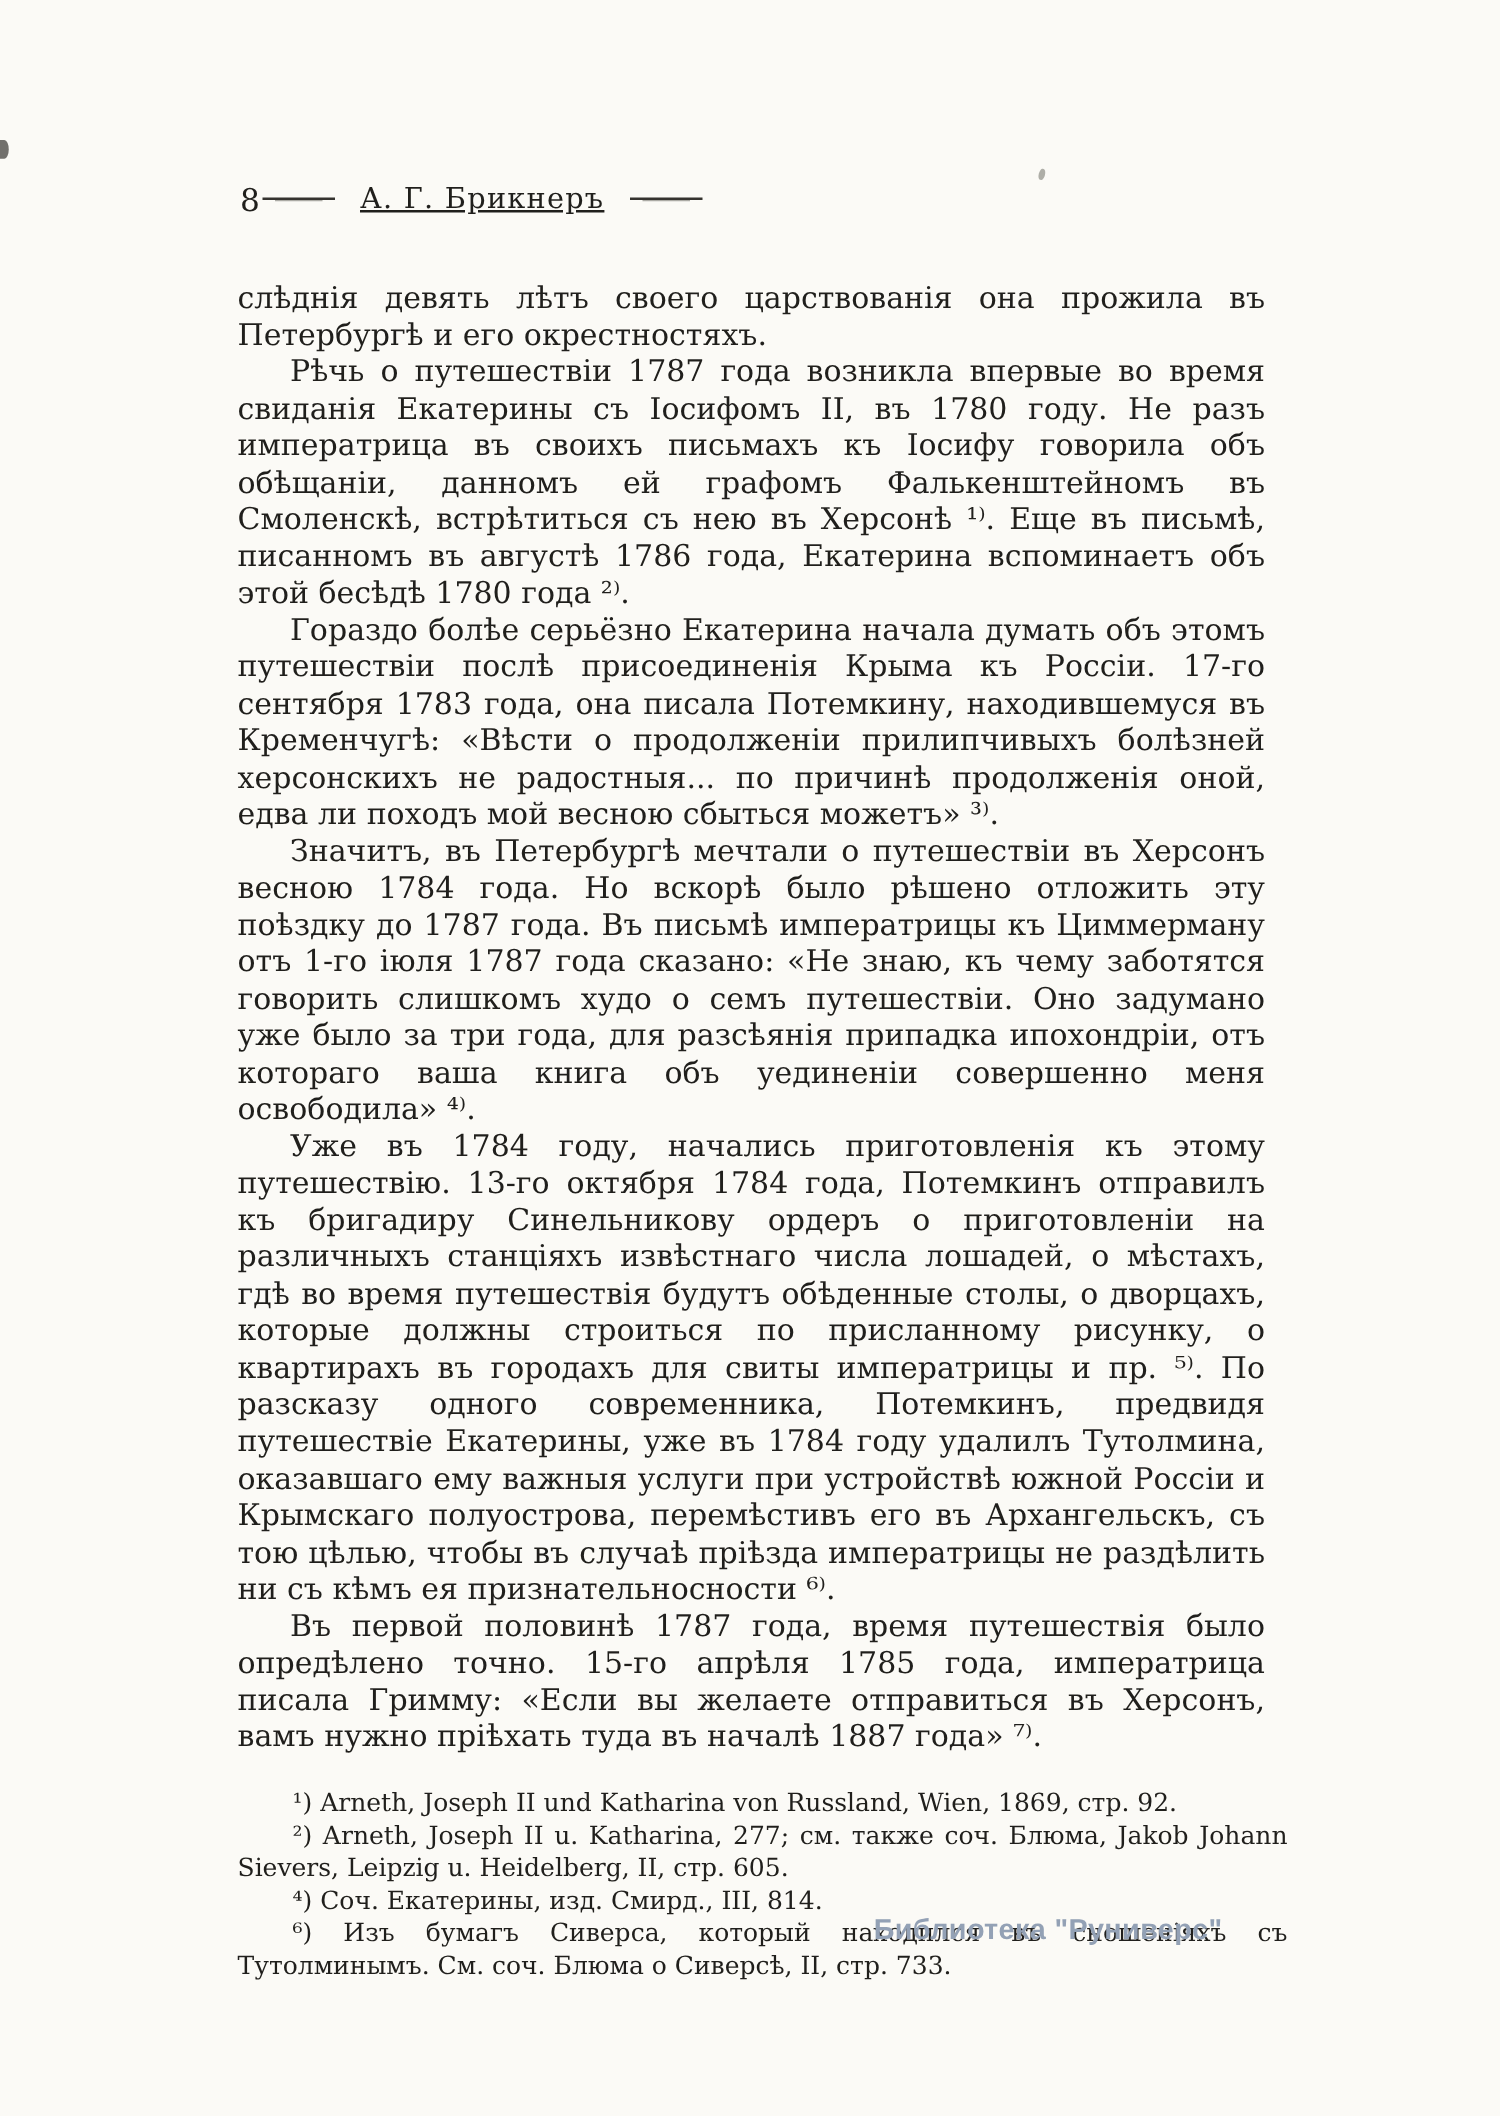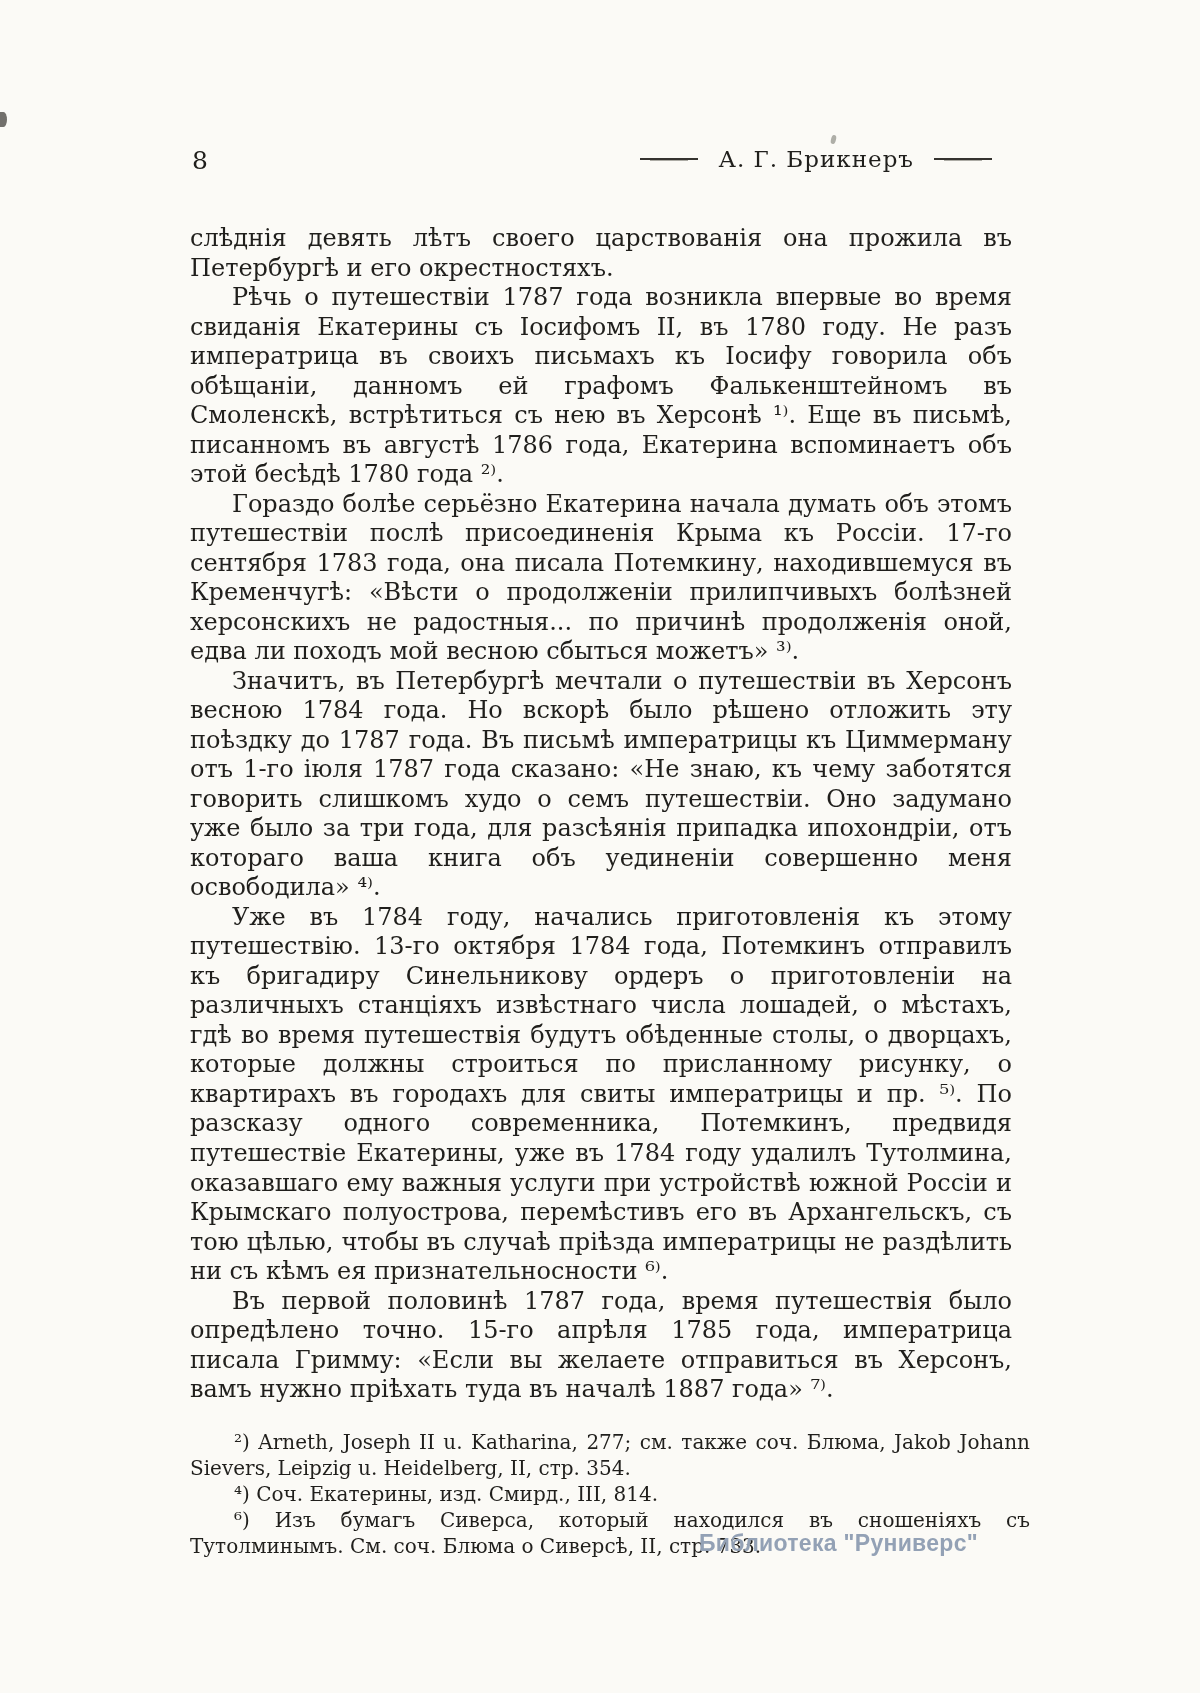--- a/index.html
+++ b/index.html
@@ -36,24 +36,25 @@
     height: 34px;
     margin-bottom: 16px;
   }
   .page-number {
     position: absolute;
     left: 2px; top: 0;
     font-size: 25px;
   }
   .running-title-wrap {
     position: absolute;
-    left: 0; right: 0; top: 0;
+    left: 0; right: 12px; top: 0;
     display: flex;
     align-items: center;
-    justify-content: flex-end;
+    justify-content: flex-start;
+    text-decoration: underline;
   }
   .header-rule {
     width: 58px; height: 2px;
     background: #35332f;
     margin: 0 20px;
     position: relative;
   }
   .header-rule::after {
     content: "";
     position: absolute;
@@ -127,20 +128,21 @@
   <main class="body-text">
       <p class="no-indent">слѣднія девять лѣтъ своего царствованія она прожила въ Петербургѣ и его окрестностяхъ.</p>
       <p>Рѣчь о путешествіи 1787 года возникла впервые во время свиданія Екатерины съ Іосифомъ II, въ 1780 году. Не разъ императрица въ своихъ письмахъ къ Іосифу говорила объ обѣщаніи, данномъ ей графомъ Фалькенштейномъ въ Смоленскѣ, встрѣтиться съ нею въ Херсонѣ ¹⁾. Еще въ письмѣ, писанномъ въ августѣ 1786 года, Екатерина вспоминаетъ объ этой бесѣдѣ 1780 года ²⁾.</p>
       <p>Гораздо болѣе серьёзно Екатерина начала думать объ этомъ путешествіи послѣ присоединенія Крыма къ Россіи. 17-го сентября 1783 года, она писала Потемкину, находившемуся въ Кременчугѣ: «Вѣсти о продолженіи прилипчивыхъ болѣзней херсонскихъ не радостныя... по причинѣ продолженія оной, едва ли походъ мой весною сбыться можетъ» ³⁾.</p>
       <p>Значитъ, въ Петербургѣ мечтали о путешествіи въ Херсонъ весною 1784 года. Но вскорѣ было рѣшено отложить эту поѣздку до 1787 года. Въ письмѣ императрицы къ Циммерману отъ 1-го іюля 1787 года сказано: «Не знаю, къ чему заботятся говорить слишкомъ худо о семъ путешествіи. Оно задумано уже было за три года, для разсѣянія припадка ипохондріи, отъ котораго ваша книга объ уединеніи совершенно меня освободила» ⁴⁾.</p>
       <p>Уже въ 1784 году, начались приготовленія къ этому путешествію. 13-го октября 1784 года, Потемкинъ отправилъ къ бригадиру Синельникову ордеръ о приготовленіи на различныхъ станціяхъ извѣстнаго числа лошадей, о мѣстахъ, гдѣ во время путешествія будутъ обѣденные столы, о дворцахъ, которые должны строиться по присланному рисунку, о квартирахъ въ городахъ для свиты императрицы и пр. ⁵⁾. По разсказу одного современника, Потемкинъ, предвидя путешествіе Екатерины, уже въ 1784 году удалилъ Тутолмина, оказавшаго ему важныя услуги при устройствѣ южной Россіи и Крымскаго полуострова, перемѣстивъ его въ Архангельскъ, съ тою цѣлью, чтобы въ случаѣ пріѣзда императрицы не раздѣлить ни съ кѣмъ ея признательносности ⁶⁾.</p>
       <p>Въ первой половинѣ 1787 года, время путешествія было опредѣлено точно. 15-го апрѣля 1785 года, императрица писала Гримму: «Если вы желаете отправиться въ Херсонъ, вамъ нужно пріѣхать туда въ началѣ 1887 года» ⁷⁾.</p>
     </main>
 
   <section class="footnotes">
-      <p>²) Arneth, Joseph II u. Katharina, 277; см. также соч. Блюма, Jakob Johann Sievers, Leipzig u. Heidelberg, II, стр. 354.</p>
+      <p>¹) Arneth, Joseph II und Katharina von Russland, Wien, 1869, стр. 92.</p>
+      <p>²) Arneth, Joseph II u. Katharina, 277; см. также соч. Блюма, Jakob Johann Sievers, Leipzig u. Heidelberg, II, стр. 605.</p>
       <p>⁴) Соч. Екатерины, изд. Смирд., III, 814.</p>
       <p>⁶) Изъ бумагъ Сиверса, который находился въ сношеніяхъ съ Тутолминымъ. См. соч. Блюма о Сиверсѣ, II, стр. 733.</p>
     </section>
 
   <div class="watermark">Библиотека "Руниверс"</div>
 
 </div>
 
 </body></html>

